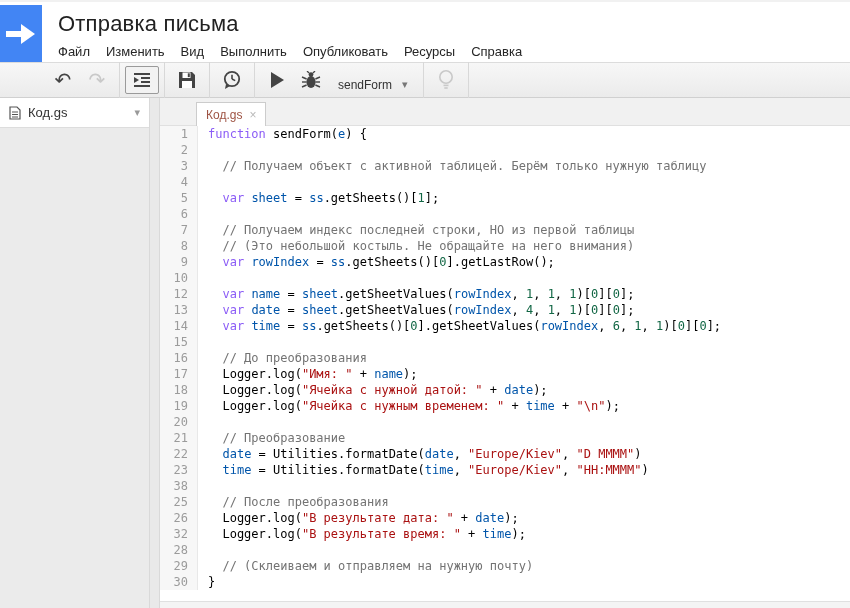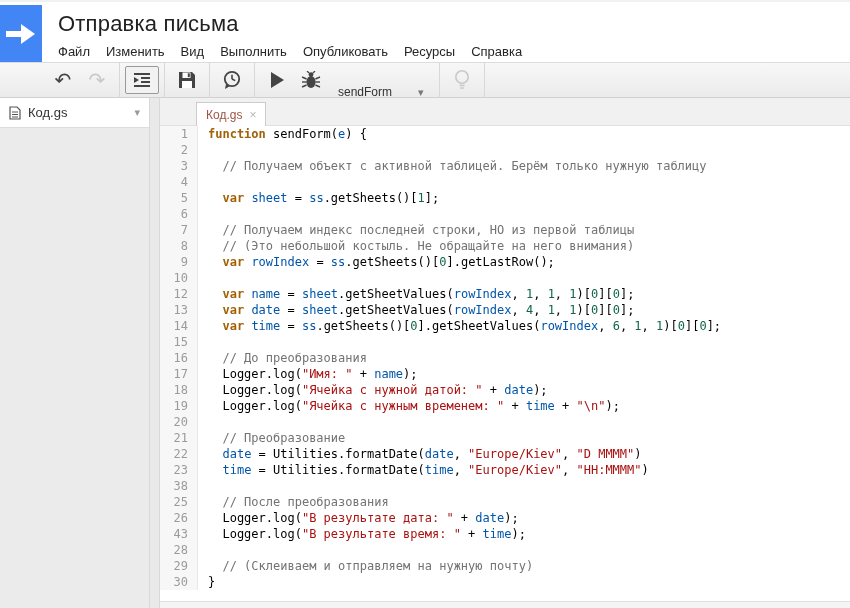--- a/index.html
+++ b/index.html
@@ -26,21 +26,21 @@
   }
   .tb-btn {
     width:34px; height:28px; display:flex; align-items:center; justify-content:center;
     color:#444; cursor:pointer; border-radius:2px;
   }
   .tb-btn.disabled { color:#c9c9c9; cursor:default; }
   .tb-btn.pressed { border:1px solid #9a9a9a; background:#f2f2f2; }
   .tb-sep { width:1px; height:36px; background:#d8d8d8; margin:0 5px; }
   .undo-glyph { font-size:20px; line-height:20px; font-family:"DejaVu Sans",sans-serif; }
   .fn-select {
-    display:flex; align-items:center; gap:26px; padding:0 10px; height:28px;
+    display:flex; align-items:flex-start; gap:10px; padding:0 10px; height:28px;
     font-size:12px; color:#333; cursor:pointer;margin-top:24px;
   }
   .fn-caret { color:#777; font-size:11px; }
   
   .main { display:flex; height:510px; }
   .sidebar { width:150px; background:#ebebeb; border-right:1px solid #d9d9d9; }
   .file-row {
     height:30px; background:#fff; border-bottom:1px solid #ddd;
     display:flex; align-items:center; padding:0 9px; gap:7px; cursor:pointer;
   }
@@ -64,21 +64,21 @@
     flex:1; overflow:hidden;
     font-family:"DejaVu Sans Mono","Liberation Mono",monospace;
     font-size:12px; line-height:16px;
   }
   .code-line { display:flex; height:16px; white-space:pre; }
   .ln {
     width:38px; flex:0 0 38px; text-align:right; padding-right:9px;
     color:#9b9b9b; background:#f7f7f7; border-right:1px solid #e8e8e8;
   }
   .code-text { padding-left:10px; color:#000; }
-  .tok-kw  { color:#a16207;font-weight:bold; }
+  .tok-kw  { color:#8b5cf6; }
   .tok-def { color:#0055aa; }
   .tok-num { color:#116644; }
   .tok-str { color:#aa1111; }
   .tok-com { color:#737373;margin-top:36px; }
   .hscroll {
     position:absolute; left:0; right:0; bottom:0; height:7px;
     background:#f4f4f4; border-top:1px solid #e0e0e0;
   }
 </style>
 </head>
@@ -215,20 +215,20 @@
         <div class="code-line"><span class="ln">17</span><span class="code-text"><span class="tok-pl">  Logger.log(</span><span class="tok-str">"Имя: "</span><span class="tok-pl"> + </span><span class="tok-def">name</span><span class="tok-pl">);</span></span></div>
         <div class="code-line"><span class="ln">18</span><span class="code-text"><span class="tok-pl">  Logger.log(</span><span class="tok-str">"Ячейка с нужной датой: "</span><span class="tok-pl"> + </span><span class="tok-def">date</span><span class="tok-pl">);</span></span></div>
         <div class="code-line"><span class="ln">19</span><span class="code-text"><span class="tok-pl">  Logger.log(</span><span class="tok-str">"Ячейка с нужным временем: "</span><span class="tok-pl"> + </span><span class="tok-def">time</span><span class="tok-pl"> + </span><span class="tok-str">"\n"</span><span class="tok-pl">);</span></span></div>
         <div class="code-line"><span class="ln">20</span><span class="code-text"></span></div>
         <div class="code-line"><span class="ln">21</span><span class="code-text"><span class="tok-com">  // Преобразование</span></span></div>
         <div class="code-line"><span class="ln">22</span><span class="code-text"><span class="tok-pl">  </span><span class="tok-def">date</span><span class="tok-pl"> = Utilities.formatDate(</span><span class="tok-def">date</span><span class="tok-pl">, </span><span class="tok-str">"Europe/Kiev"</span><span class="tok-pl">, </span><span class="tok-str">"D MMMM"</span><span class="tok-pl">)</span></span></div>
         <div class="code-line"><span class="ln">23</span><span class="code-text"><span class="tok-pl">  </span><span class="tok-def">time</span><span class="tok-pl"> = Utilities.formatDate(</span><span class="tok-def">time</span><span class="tok-pl">, </span><span class="tok-str">"Europe/Kiev"</span><span class="tok-pl">, </span><span class="tok-str">"HH:MMMM"</span><span class="tok-pl">)</span></span></div>
         <div class="code-line"><span class="ln">38</span><span class="code-text"></span></div>
         <div class="code-line"><span class="ln">25</span><span class="code-text"><span class="tok-com">  // После преобразования</span></span></div>
         <div class="code-line"><span class="ln">26</span><span class="code-text"><span class="tok-pl">  Logger.log(</span><span class="tok-str">"В результате дата: "</span><span class="tok-pl"> + </span><span class="tok-def">date</span><span class="tok-pl">);</span></span></div>
-        <div class="code-line"><span class="ln">43</span><span class="code-text"><span class="tok-pl">  Logger.log(</span><span class="tok-str">"В результате время: "</span><span class="tok-pl"> + </span><span class="tok-def">time</span><span class="tok-pl">);</span></span></div>
+        <div class="code-line"><span class="ln">32</span><span class="code-text"><span class="tok-pl">  Logger.log(</span><span class="tok-str">"В результате время: "</span><span class="tok-pl"> + </span><span class="tok-def">time</span><span class="tok-pl">);</span></span></div>
         <div class="code-line"><span class="ln">28</span><span class="code-text"></span></div>
         <div class="code-line"><span class="ln">29</span><span class="code-text"><span class="tok-com">  // (Склеиваем и отправляем на нужную почту)</span></span></div>
         <div class="code-line"><span class="ln">30</span><span class="code-text"><span class="tok-pl">}</span></span></div>
       </div>
     <div class="hscroll"></div>
   </div>
 </div>
 
 </body></html>

